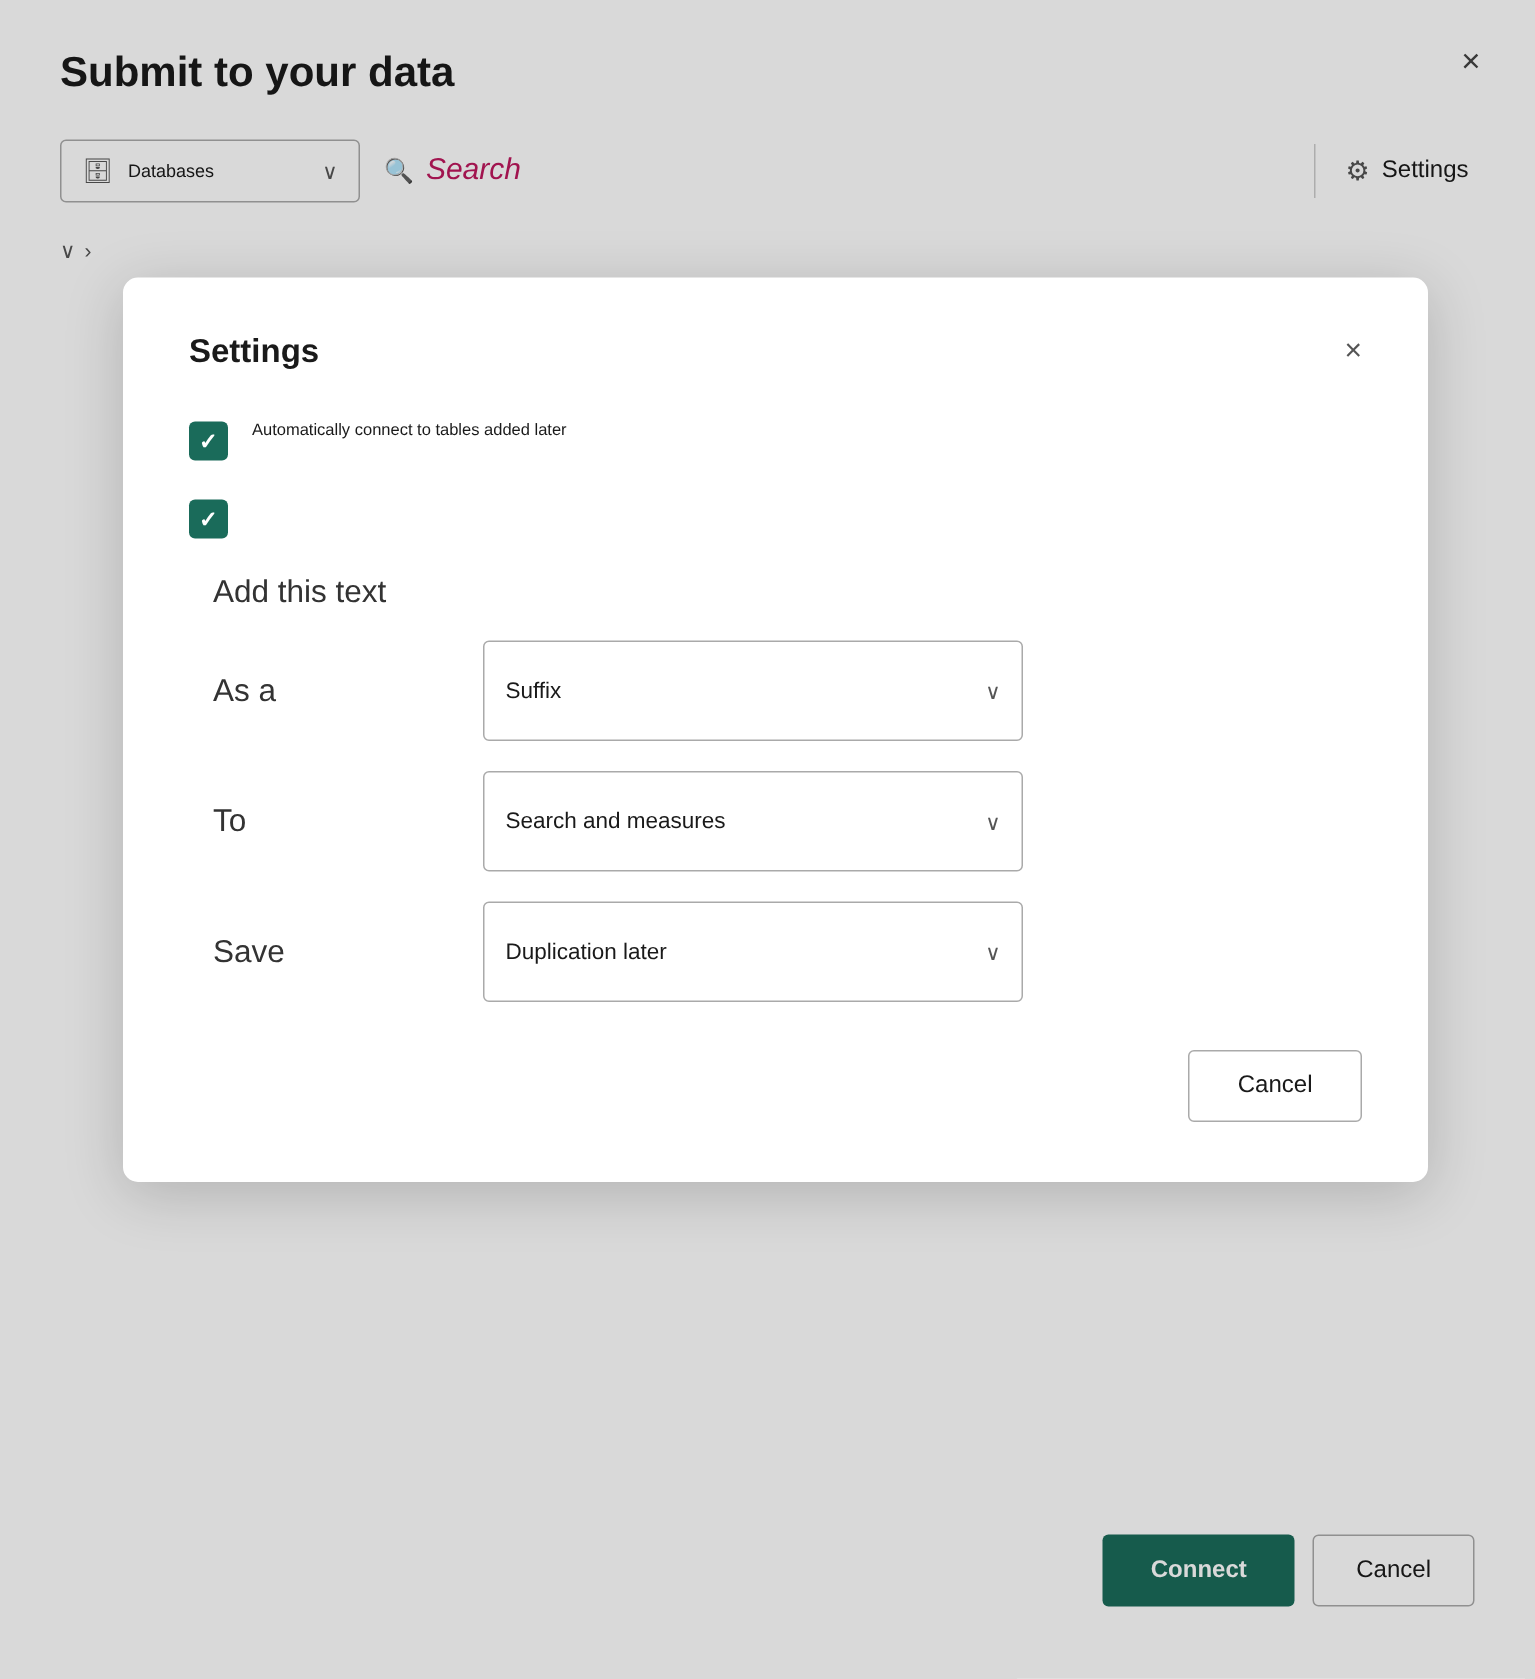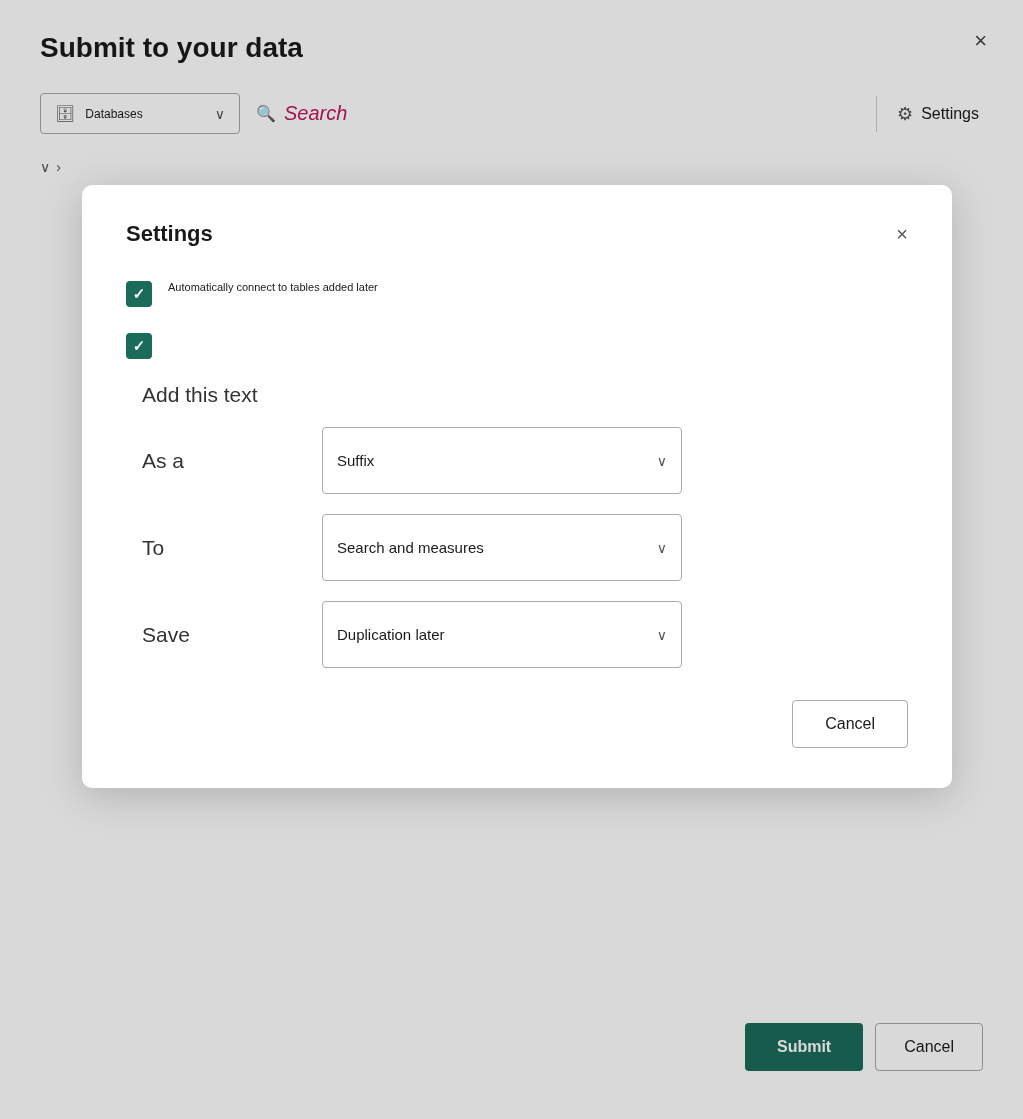--- a/index.html
+++ b/index.html
@@ -360,21 +360,21 @@
       <span class="settings-label">Settings</span>
     </button>
   </div>
 
   <div class="chevron-row">
     <span>∨</span>
     <span>›</span>
   </div>
 
   <div class="bottom-buttons">
-    <button class="btn-submit">Submit</button>
+    <button class="btn-submit">Connect</button>
     <button class="btn-cancel-main">Cancel</button>
   </div>
 
 </div>
 
 <div class="overlay"></div>
 
 <div class="settings-modal">
 
   <div class="modal-header">

